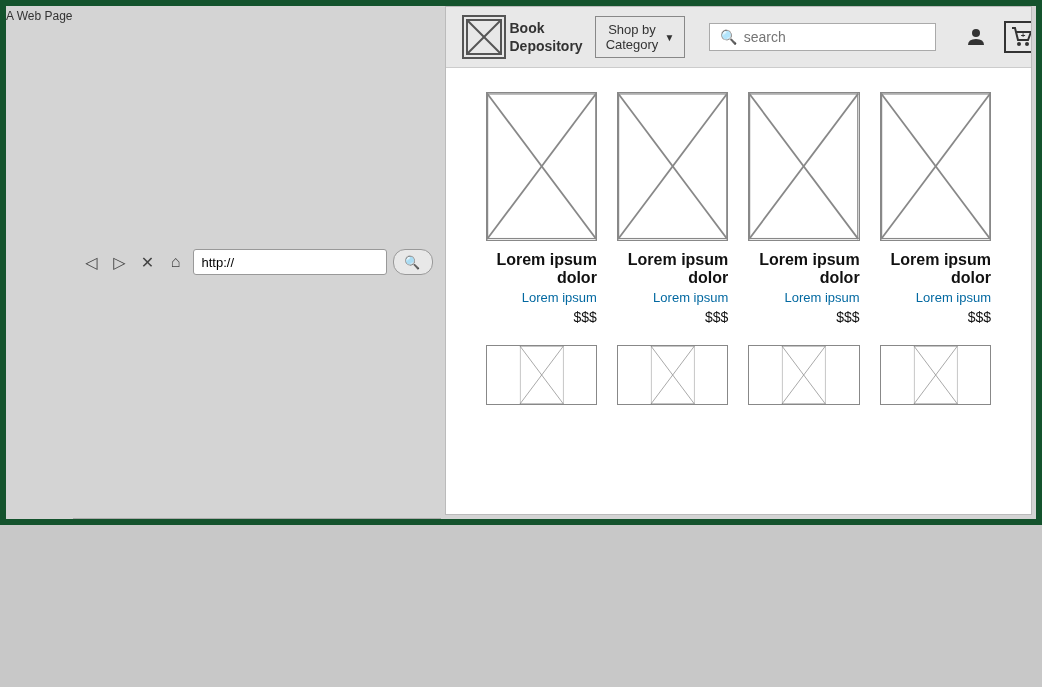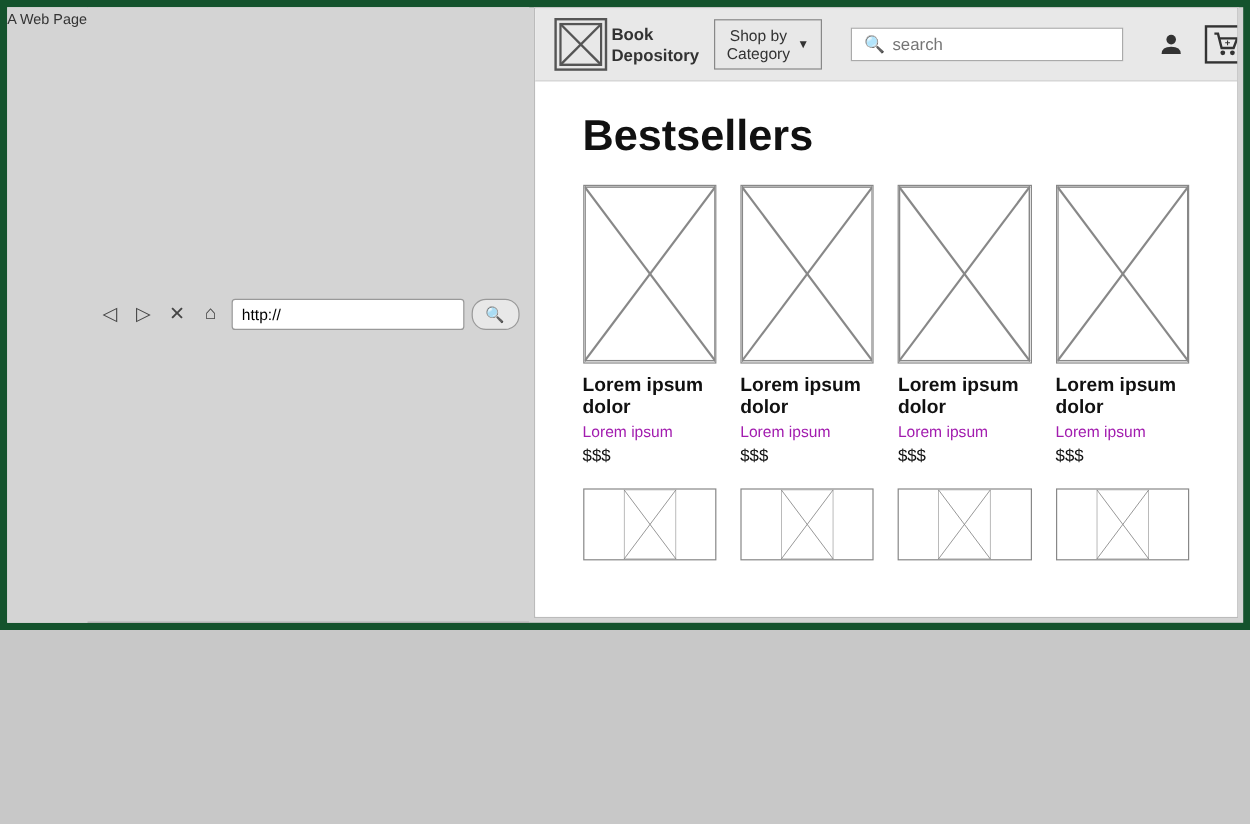--- a/index.html
+++ b/index.html
@@ -193,20 +193,21 @@
       font-size: 36px;
       font-weight: bold;
       color: #111;
       margin-bottom: 20px;
     }
 
     .products-grid {
       display: grid;
       grid-template-columns: repeat(4, 1fr);
       gap: 20px;
+      text-align: right;
     }
 
     .product-card {
       display: flex;
       flex-direction: column;
       cursor: pointer;
     }
 
     .product-image {
       width: 100%;
@@ -225,21 +226,21 @@
 
     .product-title {
       font-size: 16px;
       font-weight: bold;
       color: #111;
       margin-bottom: 3px;
     }
 
     .product-subtitle {
       font-size: 13px;
-      color: #a21caf;
+      color: #0369a1;
       margin-bottom: 4px;
     }
 
     .product-price {
       font-size: 14px;
       color: #111;
     }
   </style>
 </head>
 <body>
@@ -295,21 +296,20 @@
             <path d="M2 2 L5 2 L8 14 L18 14 L21 6 L6 6" fill="none" stroke="#333" stroke-width="2"></path>
             <circle cx="9" cy="18" r="2" fill="#333"></circle>
             <circle cx="17" cy="18" r="2" fill="#333"></circle>
             <text x="13" y="12" font-size="8" fill="#333" text-anchor="middle" font-weight="bold">+</text>
           </svg>
         </div>
       </div>
     </div>
 
     <div class="main-content">
-      <h1 class="page-title">Bestsellers</h1>
       <div class="products-grid" id="products-grid">
       <div class="product-card">
       <div class="product-image" style="">
         <svg viewBox="0 0 90 120" xmlns="http://www.w3.org/2000/svg">
           <rect x="0.5" y="0.5" width="89" height="119" fill="white" stroke="#888" stroke-width="1"></rect>
           <line x1="0" y1="0" x2="90" y2="120" stroke="#888" stroke-width="1.5"></line>
           <line x1="90" y1="0" x2="0" y2="120" stroke="#888" stroke-width="1.5"></line>
         </svg>
       </div>
 

